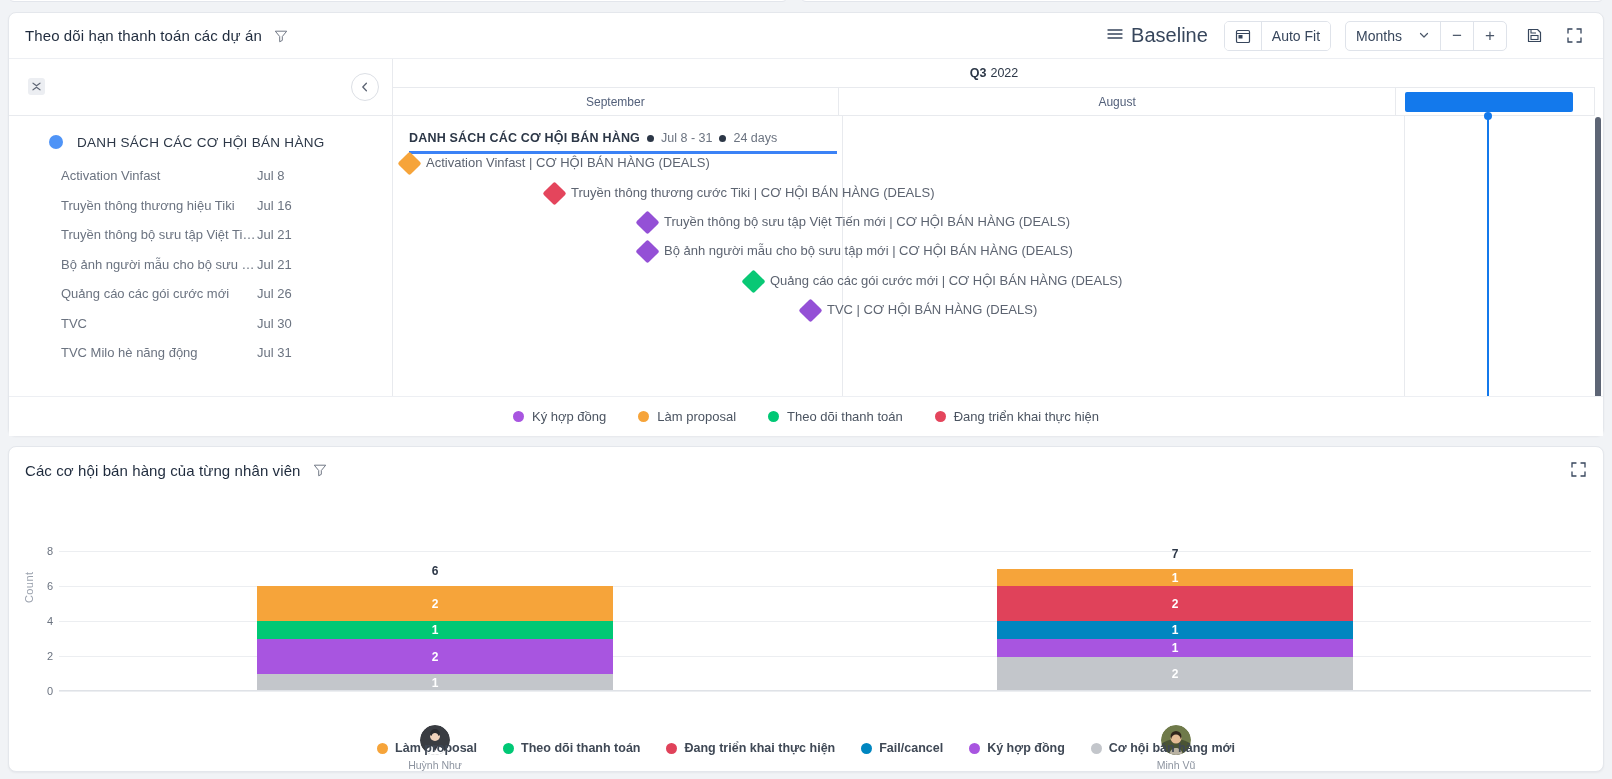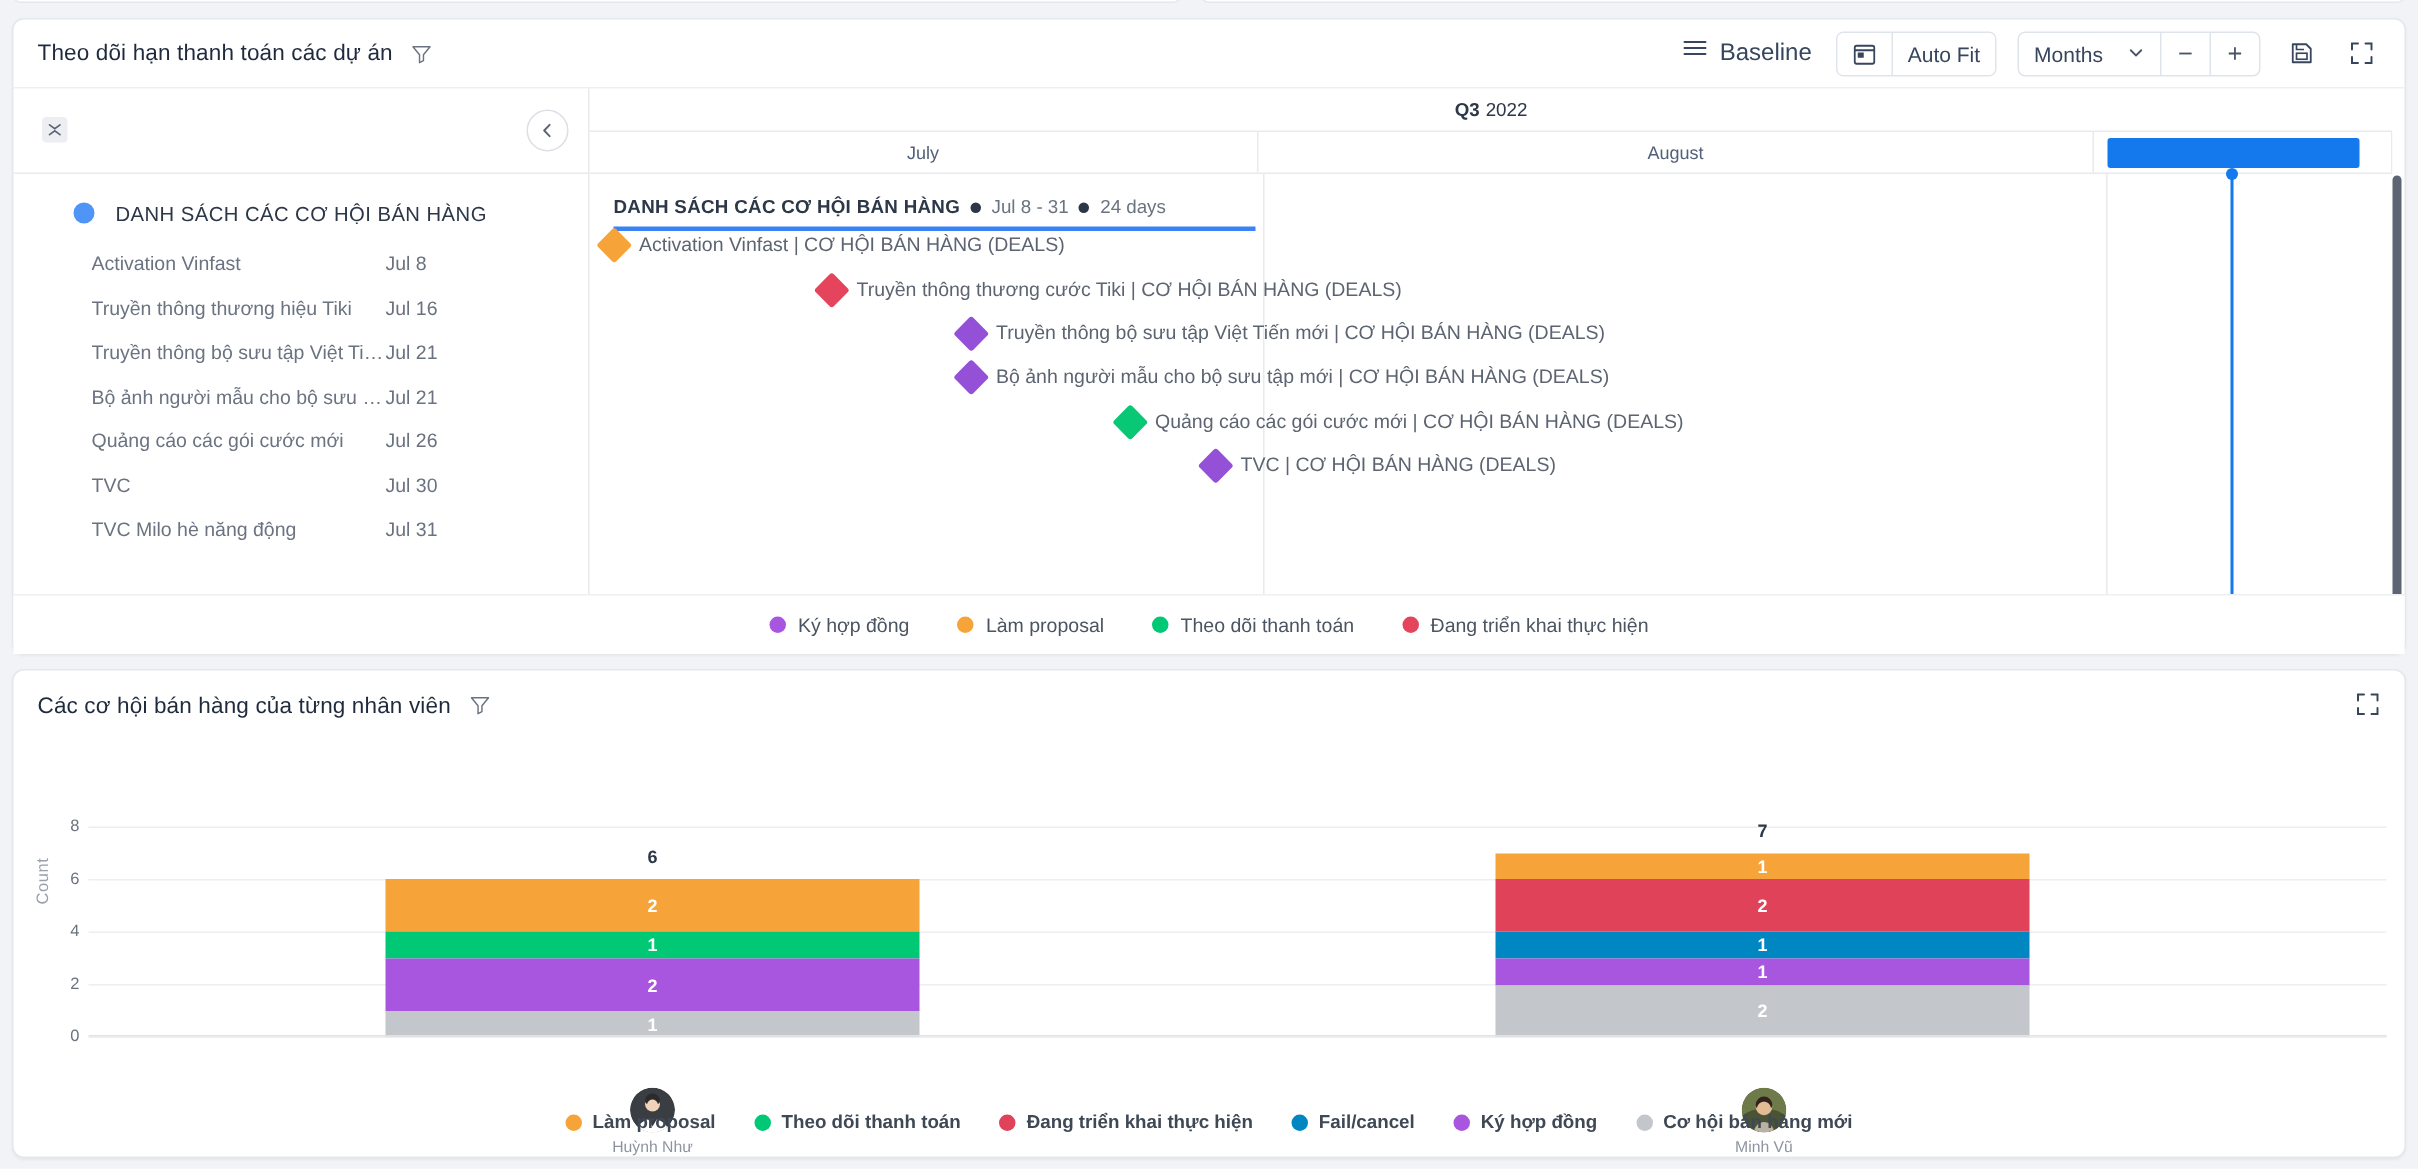--- a/index.html
+++ b/index.html
@@ -29,21 +29,21 @@
 
   .card-head {
     position: relative; height: 46px; display: flex; align-items: center;
     padding: 0 16px; border-bottom: 1px solid #edeff3;
   }
   .card-title { font-size: 15px; color: #1f2b3d; letter-spacing: .1px; }
   .filter-icon { margin-left: 12px; display: inline-flex; align-items: center; }
 
   .head-tools { margin-left: auto; display: flex; align-items: center; gap: 14px; }
   .baseline-btn {
-    display: flex; align-items: center; gap: 8px; font-size: 16px;
+    display: flex; align-items: center; gap: 8px; font-size: 20px;
     color: #37465c; cursor: pointer; padding: 4px 2px;
   }
   .seg-group { display: flex; align-items: stretch; border: 1px solid #dfe3ea; border-radius: 5px; overflow: hidden; height: 30px; }
   .seg-btn { display: flex; align-items: center; justify-content: center; padding: 0 10px; background: #fff; cursor: pointer; font-size: 14px; color: #37465c; }
   .seg-btn + .seg-btn { border-left: 1px solid #dfe3ea; }
   .zoom-group { display: flex; align-items: stretch; border: 1px solid #dfe3ea; border-radius: 5px; overflow: hidden; height: 30px; }
   .zoom-sel { display: flex; align-items: center; gap: 16px; padding: 0 10px; font-size: 14px; color: #37465c; cursor: pointer; }
   .zoom-pm { width: 33px; display: flex; align-items: center; justify-content: center; font-size: 17px; color: #4a5668; cursor: pointer; border-left: 1px solid #dfe3ea; }
   .icon-btn { width: 26px; height: 26px; display: flex; align-items: center; justify-content: center; cursor: pointer; }
 
@@ -270,21 +270,21 @@
         </div>
 
         <div class="hscroll"></div>
       </div>
 
       <div class="right-pane">
         <div class="tl-quarter">
           <span><b>Q3</b><span>2022</span></span>
         </div>
         <div class="tl-months">
-          <div class="tl-month m-july">July</div>
+          <div class="tl-month m-july">September</div>
           <div class="tl-month m-august">August</div>
           <div class="tl-month m-sept">
             <div class="blue-bar"></div>
           </div>
         </div>
 
         <div class="tl-grid">
           <div class="vline" style="left:449px"></div>
           <div class="vline" style="left:1011px"></div>
         </div>

